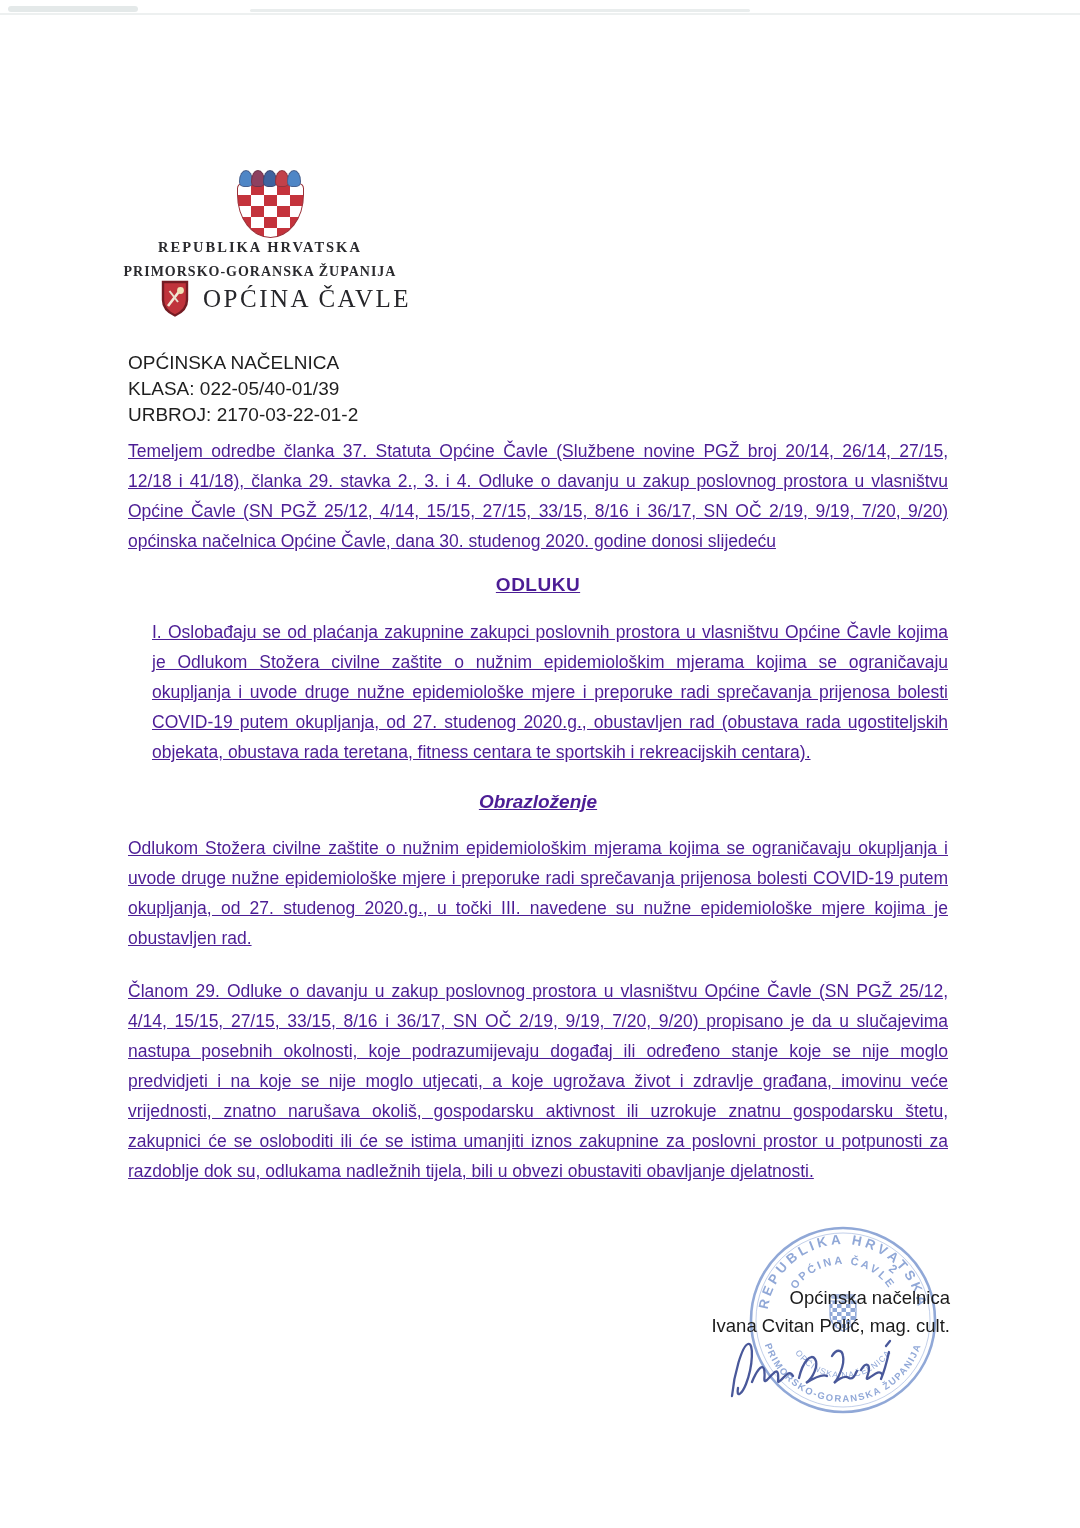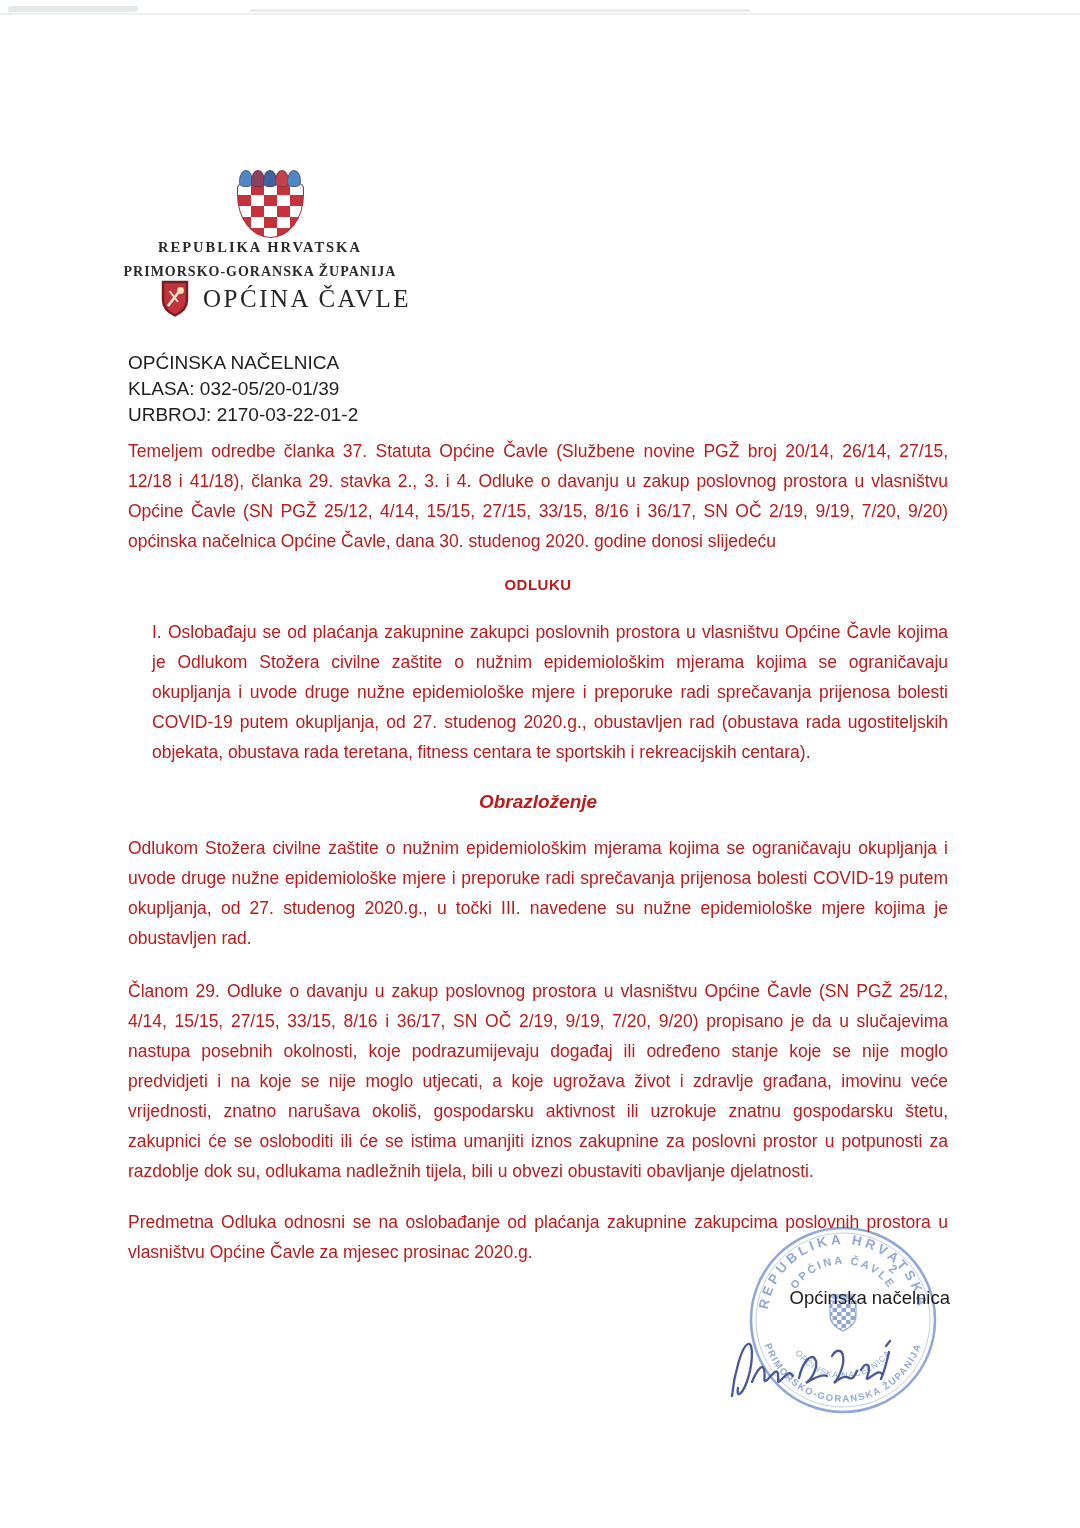--- a/index.html
+++ b/index.html
@@ -33,24 +33,24 @@
     font-family:"Liberation Serif",serif;font-weight:bold;font-size:14.5px;letter-spacing:2px;color:#2a2a2e;}
   .hdr-county{position:absolute;left:105px;top:264px;width:310px;text-align:center;
     font-family:"Liberation Serif",serif;font-weight:bold;font-size:14px;letter-spacing:1px;color:#2a2a2e;}
   .muni-row{position:absolute;left:161px;top:280px;display:flex;align-items:center;gap:14px;}
   .muni-label{font-family:"Liberation Serif",serif;font-size:25px;letter-spacing:2.5px;color:#26262a;}
 
   
   .meta{position:absolute;left:128px;top:350px;font-size:19px;line-height:26px;color:#1e1e1e;}
 
   
-  .column{position:absolute;left:128px;top:436px;width:820px;font-size:17.5px;line-height:30px;color:#b91c1c;z-index:3;}
+  .column{position:absolute;left:128px;top:436px;width:820px;font-size:17.5px;line-height:30px;color:#4c1d95;z-index:3;text-decoration:underline;}
   .column p{margin:0;text-align:justify;}
   .p-intro{margin-bottom:13px !important;}
-  .h-decision{text-align:center;font-weight:bold;font-size:15px;margin:14px 0 17px;letter-spacing:.5px;}
+  .h-decision{text-align:center;font-weight:bold;font-size:19px;margin:14px 0 17px;letter-spacing:.5px;}
   .p-point{padding-left:24px;}
   .p-point1{margin-bottom:20px !important;}
   .p-point2{margin-bottom:28px !important;}
   .h-expl{text-align:center;font-weight:bold;font-style:italic;font-size:19px;margin:8px 0 16px;}
   .p-expl1{margin-bottom:23px !important;}
   .p-expl2{margin-bottom:21px !important;}
 
   
   .stamp{position:absolute;left:747px;top:1224px;width:192px;height:192px;z-index:1;}
   .sig-block{position:absolute;right:130px;top:1284px;text-align:right;z-index:4;font-size:18.5px;line-height:28px;color:#1b1b1b;}
@@ -81,32 +81,31 @@
     <path d="M2,2 h24 v18 c0,8.5 -6.5,13 -12,15.5 c-5.5,-2.5 -12,-7 -12,-15.5 z" fill="#c0333b" stroke="#741c23" stroke-width="2.4"></path>
     <line x1="7" y1="26" x2="20" y2="9" stroke="#f3e9d8" stroke-width="2.6"></line>
     <line x1="8.5" y1="11" x2="17" y2="22" stroke="#e8e0cf" stroke-width="2"></line>
     <circle cx="19.5" cy="10.5" r="3.4" fill="#efe3b8"></circle>
   </svg>
   <span class="muni-label">OPĆINA ČAVLE</span>
 </div>
 
 <div class="meta">
   <div>OPĆINSKA NAČELNICA</div>
-  <div>KLASA: 032-05/20-01/39</div>
+  <div>KLASA: 022-05/40-01/39</div>
   <div>URBROJ: 2170-03-22-01-2</div>
 </div>
 
 <div class="column">
   <p class="p-intro">Temeljem odredbe članka 37. Statuta Općine Čavle (Službene novine PGŽ broj 20/14, 26/14, 27/15, 12/18 i 41/18), članka 29. stavka 2., 3. i 4. Odluke o davanju u zakup poslovnog prostora u vlasništvu Općine Čavle (SN PGŽ 25/12, 4/14, 15/15, 27/15, 33/15, 8/16 i 36/17, SN OČ 2/19, 9/19, 7/20, 9/20) općinska načelnica Općine Čavle, dana 30. studenog 2020. godine donosi slijedeću</p>
   <div class="h-decision">ODLUKU</div>
   <p class="p-point p-point1">I. Oslobađaju se od plaćanja zakupnine zakupci poslovnih prostora u vlasništvu Općine Čavle kojima je Odlukom Stožera civilne zaštite o nužnim epidemiološkim mjerama kojima se ograničavaju okupljanja i uvode druge nužne epidemiološke mjere i preporuke radi sprečavanja prijenosa bolesti COVID-19 putem okupljanja, od 27. studenog 2020.g., obustavljen rad (obustava rada ugostiteljskih objekata, obustava rada teretana, fitness centara te sportskih i rekreacijskih centara).</p>
   <div class="h-expl">Obrazloženje</div>
   <p class="p-expl1">Odlukom Stožera civilne zaštite o nužnim epidemiološkim mjerama kojima se ograničavaju okupljanja i uvode druge nužne epidemiološke mjere i preporuke radi sprečavanja prijenosa bolesti COVID-19 putem okupljanja, od 27. studenog 2020.g., u točki III. navedene su nužne epidemiološke mjere  kojima je obustavljen rad.</p>
   <p class="p-expl2">Članom 29. Odluke o davanju u zakup poslovnog prostora u vlasništvu Općine Čavle (SN PGŽ 25/12, 4/14, 15/15, 27/15, 33/15, 8/16 i 36/17, SN OČ 2/19, 9/19, 7/20, 9/20) propisano je da u slučajevima nastupa posebnih okolnosti, koje podrazumijevaju događaj ili određeno stanje koje se nije moglo predvidjeti i na koje se nije moglo utjecati, a koje ugrožava život i zdravlje građana, imovinu veće vrijednosti, znatno narušava okoliš,  gospodarsku aktivnost ili uzrokuje znatnu gospodarsku štetu, zakupnici će se osloboditi ili će se istima umanjiti iznos zakupnine za poslovni prostor u potpunosti za razdoblje dok su, odlukama nadležnih tijela, bili u obvezi obustaviti obavljanje djelatnosti.</p>
-  <p>Predmetna Odluka odnosni se na oslobađanje od plaćanja zakupnine zakupcima poslovnih prostora u vlasništvu Općine Čavle za mjesec prosinac 2020.g.</p>
 </div>
 
 <svg class="stamp" viewBox="0 0 192 192">
   <defs>
     <path id="arcTop" d="M 20,96 A 76,76 0 0 1 172,96"></path>
     <path id="arcTop2" d="M 40,96 A 56,56 0 0 1 152,96"></path>
     <path id="arcBot" d="M 14,96 A 82,82 0 0 0 178,96"></path>
     <path id="arcBot2" d="M 38,96 A 58,58 0 0 0 154,96"></path>
     <pattern id="chk" width="9" height="8" patternUnits="userSpaceOnUse">
       <rect width="4.5" height="4" fill="#5d7fc5"></rect>
@@ -131,20 +130,21 @@
     </text>
     <g>
       <rect x="84" y="70" width="24" height="5" rx="2" fill="#5d7fc5" opacity="0.7"></rect>
       <path d="M 83,77 h26 v14 c0,8 -6,13 -13,16 c-7,-3 -13,-8 -13,-16 z" fill="url(#chk)" stroke="#5d7fc5" stroke-width="1.2"></path>
     </g>
   </g>
 </svg>
 
 <div class="sig-block">
   <div>Općinska načelnica</div>
+  <div>Ivana Cvitan Polić, mag. cult.</div>
 </div>
 
 <svg class="signature-svg" width="185" height="72" viewBox="0 0 185 72">
   <g fill="none" stroke="#3a4a92" stroke-width="2.3" stroke-linecap="round" opacity="0.92">
     <path d="M6,62 C8,40 16,12 22,10 C28,8 27,32 20,50 C16,60 10,65 12,54"></path>
     <path d="M26,48 C30,38 36,29 38,35 C40,42 36,50 41,46 C47,40 51,34 52,40 C53,46 50,51 55,46 C61,40 64,36 67,42"></path>
     <path d="M73,44 C77,27 85,19 89,25 C93,31 87,44 80,49 C88,44 97,40 101,42"></path>
     <path d="M106,22 C110,15 116,15 117,22 C119,31 112,45 108,49 C114,44 119,41 123,44 C127,46 129,41 131,37"></path>
     <path d="M135,36 C139,29 143,29 143,35 C143,41 138,47 143,44 C149,40 153,36 156,40"></path>
     <path d="M163,18 C161,27 158,38 155,45"></path>

